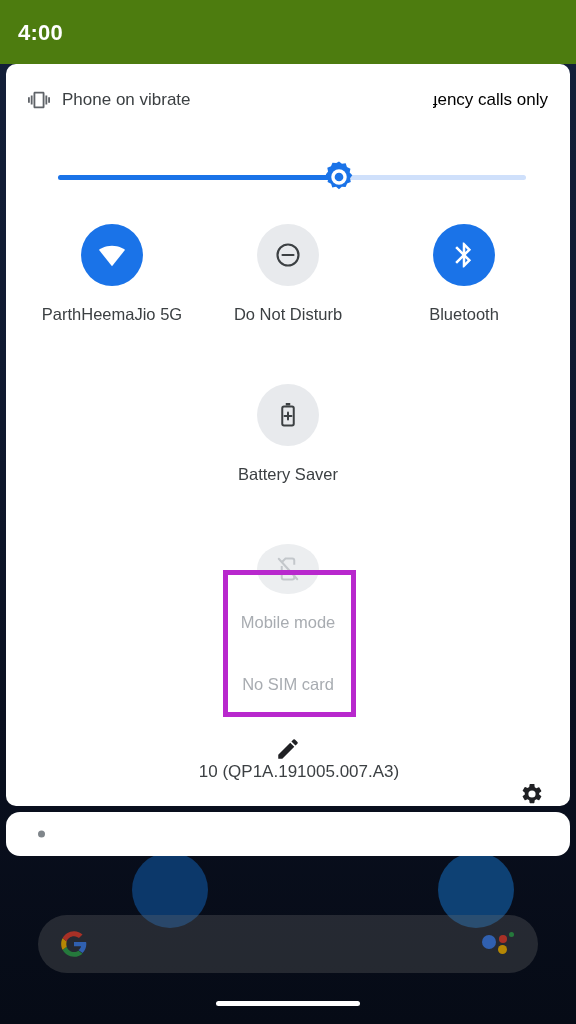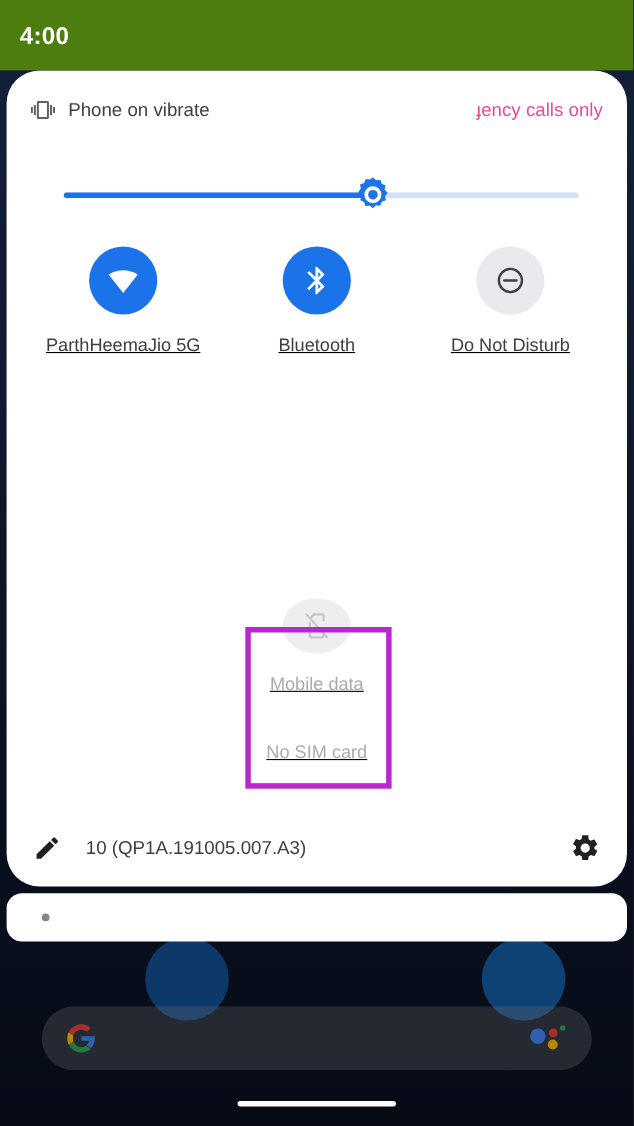--- a/index.html
+++ b/index.html
@@ -62,37 +62,37 @@
   .status-time {
     position:absolute; left:18px; top:20px;
     color:#ffffff; font-size:22px; font-weight:bold; letter-spacing:0.2px;
   }
 
   
   .qs-panel {
     position:absolute; left:6px; top:64px;
     width:564px; height:742px;
     background:#ffffff;
-    border-radius:30px;
+    border-radius:10px;
     z-index:5;
     overflow:hidden;
   }
 
   .qs-header {
     position:absolute; top:0; left:0; right:0; height:72px;
     display:flex; align-items:center;
     padding:0 22px;
   }
   .vibrate-wrap { display:flex; align-items:center; gap:12px; }
   .vibrate-icon { width:22px; height:22px; color:#5f6368; }
   .qs-header-left {
     font-size:17px; color:#3c4043;
   }
   .qs-header-right {
-    margin-left:auto; font-size:17px; color:#ec4899;
+    margin-left:auto; font-size:17px; color:#000000;
     white-space:nowrap; overflow:hidden;
   }
 
   
   .brightness {
     position:absolute; top:96px; left:52px; width:468px; height:34px;
   }
   .bright-track {
     position:absolute; top:15px; left:0; width:468px; height:5px;
     background:#cfe0fb; border-radius:3px;
@@ -107,21 +107,21 @@
     transform:translateX(-50%);
     width:34px; height:34px;
   }
 
   
   .tiles {
     position:absolute; top:152px; left:0; right:0;
     padding:0 18px;
   }
   .tile-row {
-    display:flex; height:160px;text-decoration:underline;
+    display:flex; height:160px;
   }
   .tile {
     flex:1 1 0;
     display:flex; flex-direction:column; align-items:center;
     padding-top:8px;
     position:relative;
   }
   .tile-circle {
     width:62px; height:62px; border-radius:50%;
     background:#e8eaed;
@@ -153,20 +153,21 @@
     border:5px solid #b828cd;
     z-index:7;
     pointer-events:none;
   }
 
   
   .qs-footer {
     position:absolute; bottom:0; left:0; right:0; height:70px;
     display:flex; align-items:center;
     padding:0 24px;
+    flex-direction:column;
   }
   .edit-icon { width:26px; height:26px; color:#202124; flex:0 0 auto; }
   .build-text {
     margin-left:22px;
     font-size:17px; color:#3c4043;
   }
   .gear-icon { margin-left:auto; width:28px; height:28px; color:#202124; }
 
   
   .second-bar {
@@ -246,51 +247,62 @@
       <div class="tile-row">
         <div class="tile">
           <span class="tile-circle active">
             <svg viewBox="0 0 24 24" fill="currentColor">
               <path d="M12 21l10.5-13.2C21.6 7 17.6 4.5 12 4.5S2.4 7 1.5 7.8L12 21z"></path>
             </svg>
           </span>
           <span class="tile-label">ParthHeemaJio 5G</span>
         </div>
         <div class="tile">
-          <span class="tile-circle active">
-            <svg viewBox="0 0 24 24" fill="currentColor">
-              <path d="M17.71 7.71L12 2h-1v7.59L6.41 5 5 6.41 10.59 12 5 17.59 6.41 19 11 14.41V22h1l5.71-5.71-4.3-4.29 4.3-4.29zM13 5.83l1.88 1.88L13 9.59V5.83zm1.88 10.46L13 18.17v-3.76l1.88 1.88z"></path>
-            </svg>
-          </span>
-          <span class="tile-label">Bluetooth</span>
-        </div>
-        <div class="tile">
           <span class="tile-circle">
             <svg viewBox="0 0 24 24" fill="none" stroke="currentColor" stroke-width="1.7">
               <circle cx="12" cy="12" r="8.4"></circle>
               <line x1="7.6" y1="12" x2="16.4" y2="12" stroke-linecap="round"></line>
             </svg>
           </span>
           <span class="tile-label">Do Not Disturb</span>
         </div>
+        <div class="tile">
+          <span class="tile-circle active">
+            <svg viewBox="0 0 24 24" fill="currentColor">
+              <path d="M17.71 7.71L12 2h-1v7.59L6.41 5 5 6.41 10.59 12 5 17.59 6.41 19 11 14.41V22h1l5.71-5.71-4.3-4.29 4.3-4.29zM13 5.83l1.88 1.88L13 9.59V5.83zm1.88 10.46L13 18.17v-3.76l1.88 1.88z"></path>
+            </svg>
+          </span>
+          <span class="tile-label">Bluetooth</span>
+        </div>
       </div>
 
       <div class="tile-row">
+        <div class="tile">
+          <span class="tile-circle">
+            <svg viewBox="0 0 24 24" fill="none" stroke="currentColor" stroke-width="1.6">
+              <rect x="7.4" y="5.2" width="9.2" height="15.2" rx="1.4"></rect>
+              <line x1="10.2" y1="3.4" x2="13.8" y2="3.4" stroke-width="2"></line>
+              <line x1="12" y1="10" x2="12" y2="15.6" stroke-linecap="round"></line>
+              <line x1="9.2" y1="12.8" x2="14.8" y2="12.8" stroke-linecap="round"></line>
+            </svg>
+          </span>
+          <span class="tile-label">Battery Saver</span>
+        </div>
       </div>
 
       <div class="tile-row">
         <div class="tile dimmed">
           <span class="tile-circle">
             <svg viewBox="0 0 24 24" fill="none" stroke="currentColor" stroke-width="1.6">
               <path d="M17 8.6V5.2a1.6 1.6 0 0 0-1.6-1.6H10L7.4 6.2"></path>
               <path d="M7 9.6v9.2a1.6 1.6 0 0 0 1.6 1.6h6.8a1.6 1.6 0 0 0 1.6-1.6v-3.6"></path>
               <line x1="4.6" y1="3.8" x2="19.4" y2="20.2" stroke-linecap="round"></line>
             </svg>
           </span>
-          <span class="tile-label">Mobile data</span>
+          <span class="tile-label">Mobile mode</span>
           <span class="tile-sub">No SIM card</span>
         </div>
       </div>
 
     </div>
 
     <div class="qs-footer">
       <svg class="edit-icon" viewBox="0 0 24 24" fill="currentColor">
         <path d="M3 17.25V21h3.75L17.81 9.94l-3.75-3.75L3 17.25zM20.71 7.04a1 1 0 0 0 0-1.41l-2.34-2.34a1 1 0 0 0-1.41 0l-1.83 1.83 3.75 3.75 1.83-1.83z"></path>
       </svg>

